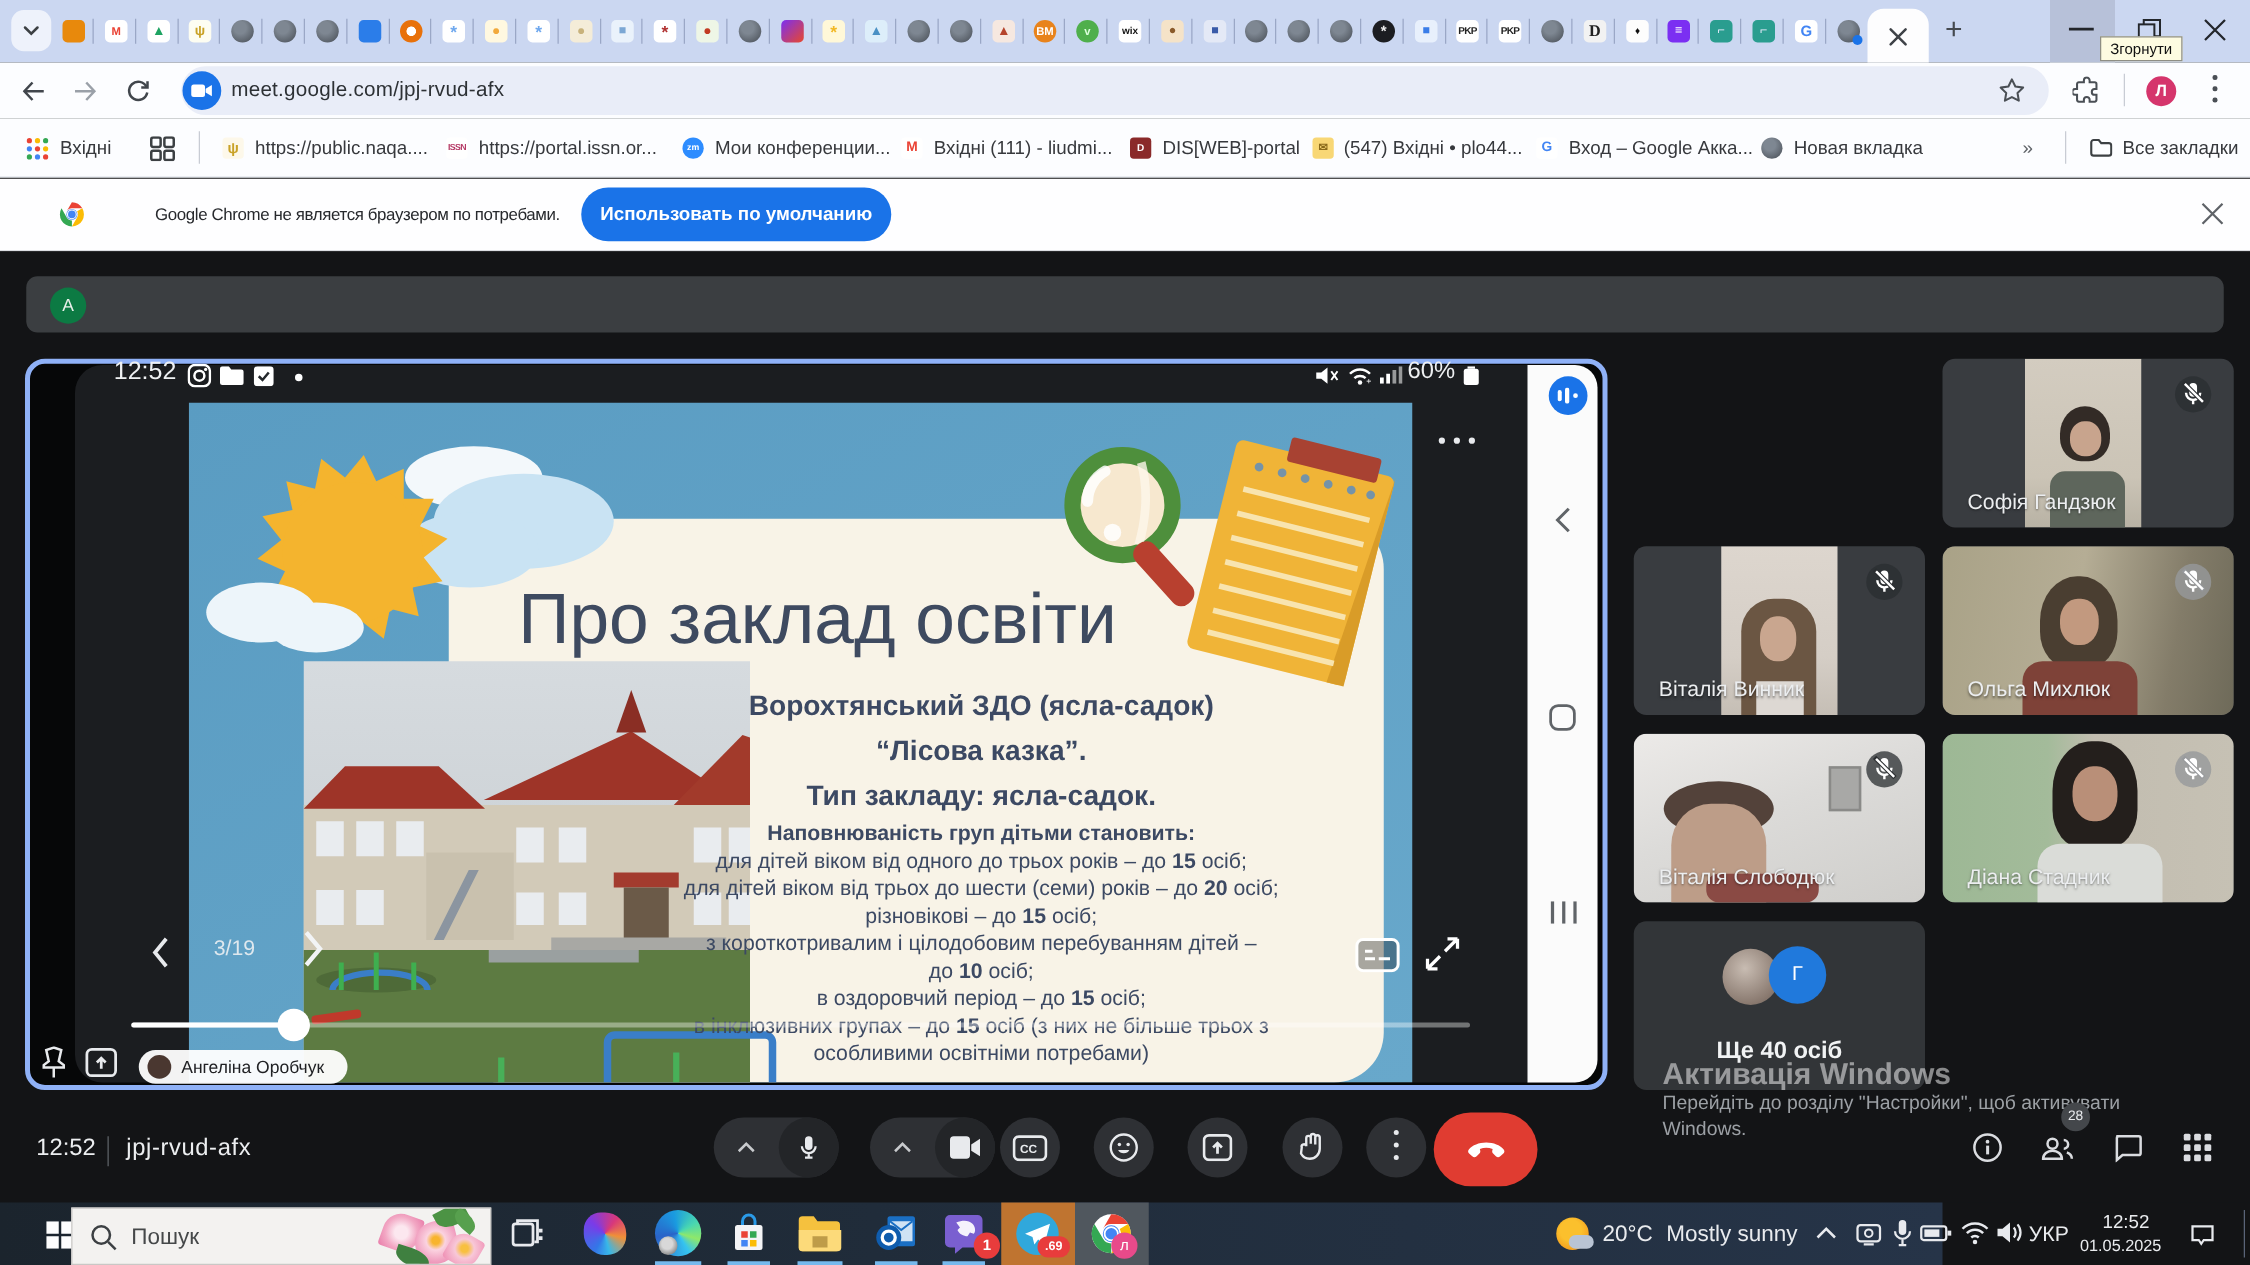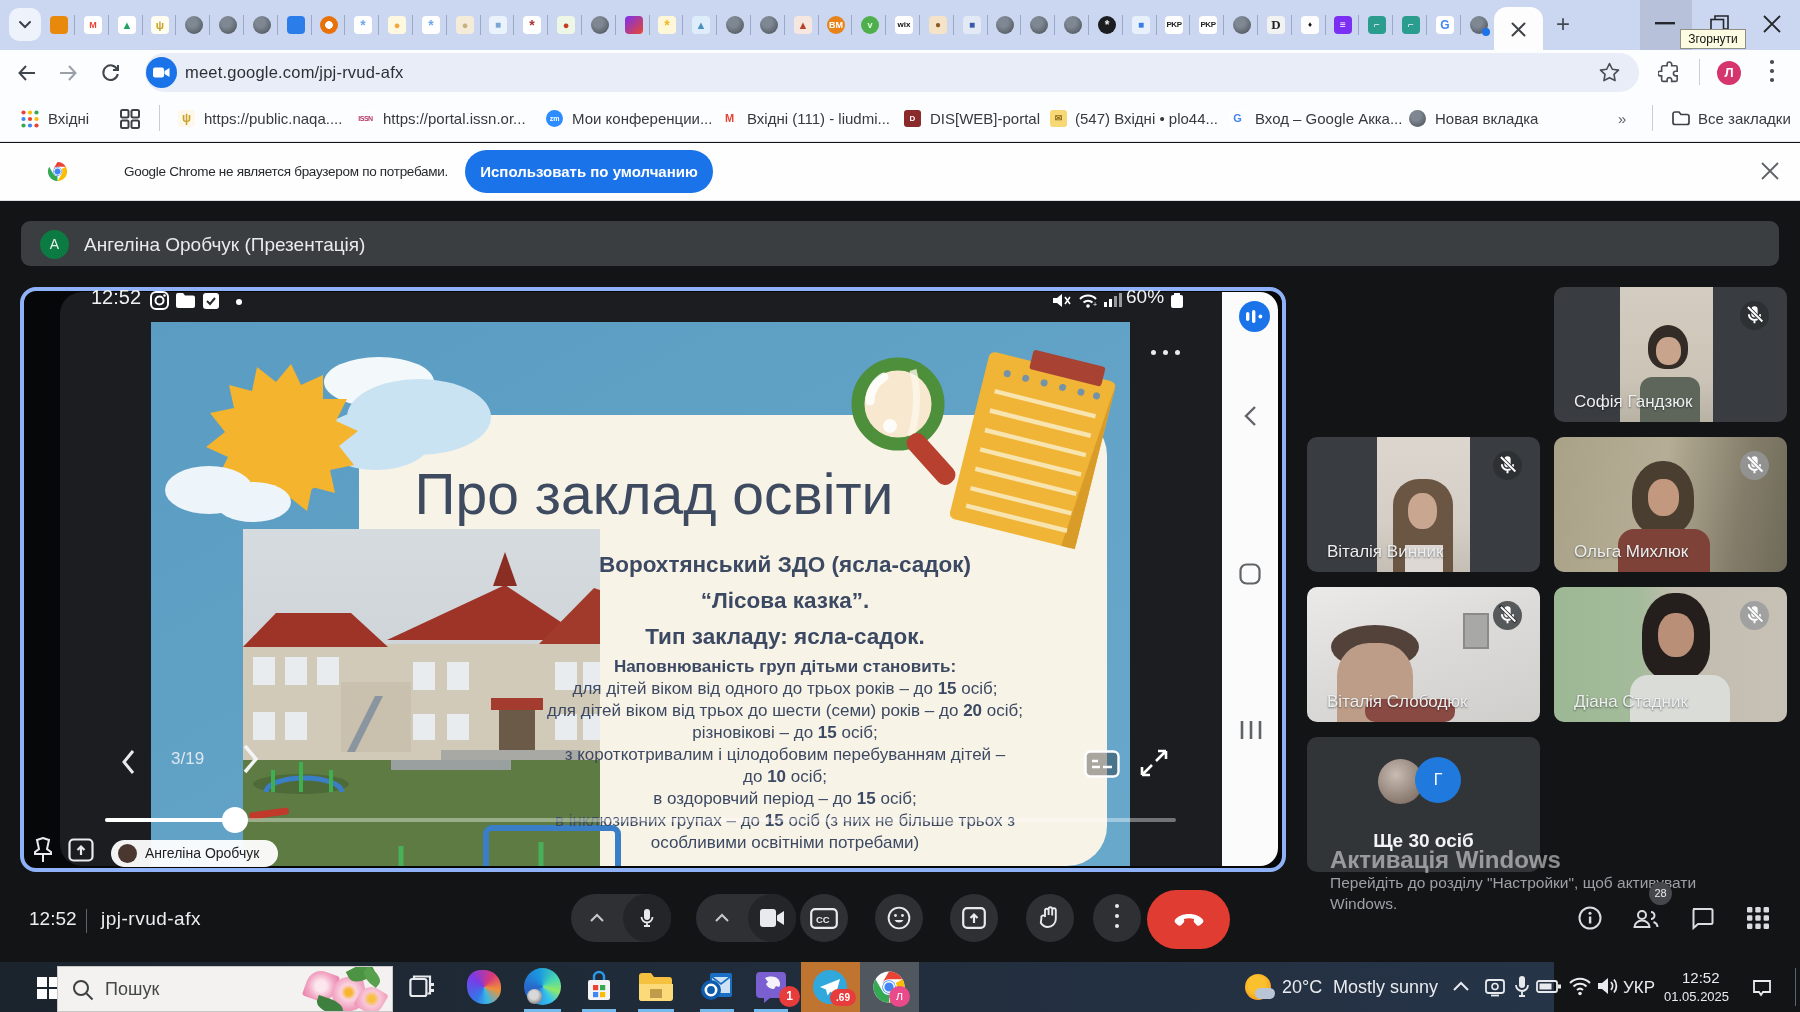--- a/index.html
+++ b/index.html
@@ -246,21 +246,20 @@
     </svg>
 <div id="notiftext">Google Chrome не является браузером по потребами.</div>
 <div id="defbtn">Использовать по умолчанию</div>
 <svg class="abs" style="left:1761px;top:162px" width="18" height="18">
       <path d="M1 1 L17 17 M17 1 L1 17" stroke="#5f6368" stroke-width="1.8"></path>
     </svg>
 
 <div id="meet">
 <div id="meethdr"></div>
 <div class="abs" style="left:40px;top:29px;width:29px;height:29px;border-radius:50%;background:#0c7a43;color:#e8f0ea;font:14px/29px 'Liberation Sans';text-align:center">A</div>
-<div class="abs" style="left:84px;top:20px;height:47px;line-height:47px;font-size:19px;color:#e9eaec">Ангеліна Оробчук (Презентація)</div>
 <div id="ptile"></div>
 <div id="phone"></div>
 <svg id="slide" class="abs" width="979" height="544" viewBox="0 0 979 544">
 <defs>
 <linearGradient id="skyg" x1="0" y1="0" x2="1" y2="1">
             <stop offset="0" stop-color="#5a9cc2"></stop>
             <stop offset="1" stop-color="#68a8cb"></stop>
           </linearGradient>
 <linearGradient id="photosky" x1="0" y1="0" x2="0" y2="1">
             <stop offset="0" stop-color="#d6dbdf"></stop>
@@ -504,21 +503,21 @@
 <div class="mic micL"><svg width="29" height="29" viewBox="0 0 24 24">
             <path fill="#fff" d="M12 13.5a2.6 2.6 0 0 0 2.6-2.6V7a2.6 2.6 0 1 0-5.2 0v3.9A2.6 2.6 0 0 0 12 13.5z"></path>
             <path fill="none" stroke="#fff" stroke-width="1.6" d="M7.3 11a4.7 4.7 0 0 0 9.4 0M12 15.7V18.5"></path>
             <path stroke="#97999c" stroke-width="3" d="M5.5 4 L19 17.5"></path>
             <path stroke="#fff" stroke-width="1.6" d="M6.5 5 L18.5 17"></path>
           </svg></div>
 </div>
 <div class="pt" style="left:1307px;top:536px;background:#323538">
 <div class="vb" style="left:71px;top:22px;width:45px;height:45px;border-radius:50%;background:radial-gradient(circle at 40% 35%,#c8bcb2,#8a7a70 70%,#6a5d55)"></div>
 <div class="vb" style="left:108px;top:20px;width:46px;height:46px;border-radius:50%;background:#2079dc;color:#fff;font:16px/46px 'Liberation Sans';text-align:center">Г</div>
-<div class="vb" style="left:0;top:92px;width:233px;text-align:center;font:700 19px/24px 'Liberation Sans';color:#f1f3f4">Ще 30 осіб</div>
+<div class="vb" style="left:0;top:92px;width:233px;text-align:center;font:700 19px/24px 'Liberation Sans';color:#f1f3f4">Ще 40 осіб</div>
 </div>
 
 <div class="abs" style="left:29px;top:707px;font-size:19px;color:#eceef0">12:52</div>
 <div class="abs" style="left:86px;top:708px;width:1px;height:24px;background:#5f6368"></div>
 <div class="abs" style="left:101px;top:707px;font-size:19px;letter-spacing:.5px;color:#eceef0">jpj-rvud-afx</div>
 <div class="mbtn" style="left:571px;width:100px"></div>
 <svg class="abs" style="left:589px;top:711px" width="16" height="12">
         <path d="M2 9 L8 3 L14 9" stroke="#c8cacd" stroke-width="2" fill="none"></path>
       </svg>
 <div class="abs" style="left:623px;top:693px;width:48px;height:48px;border-radius:50%;background:#232528"></div>

